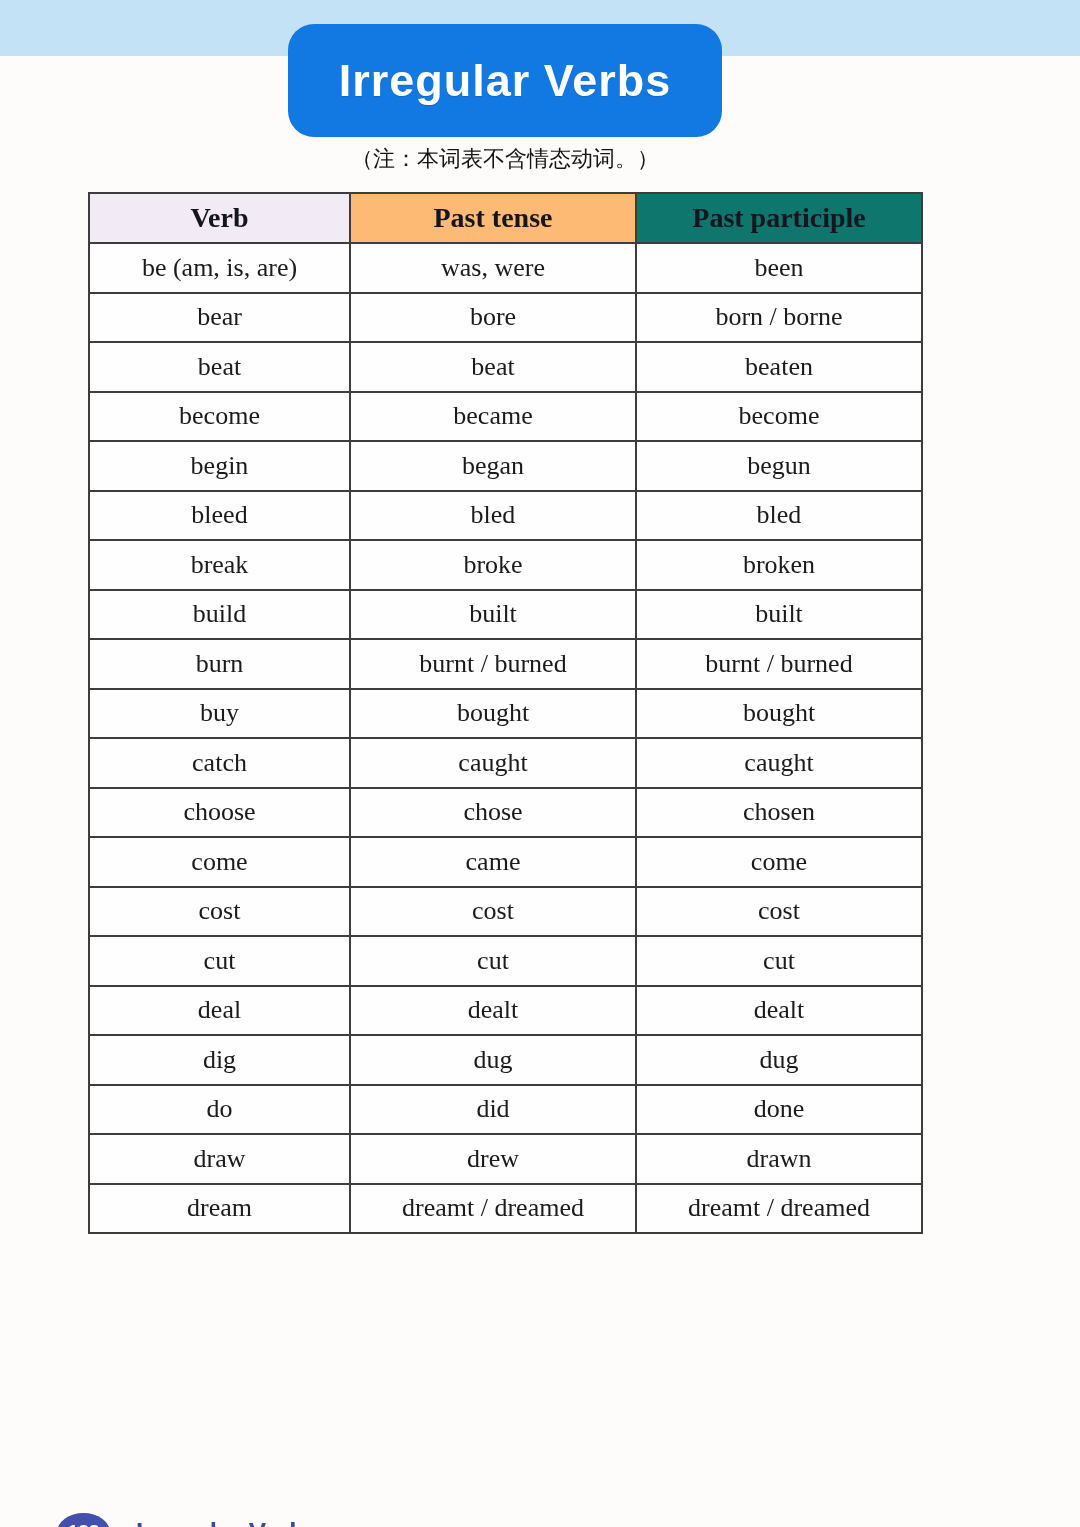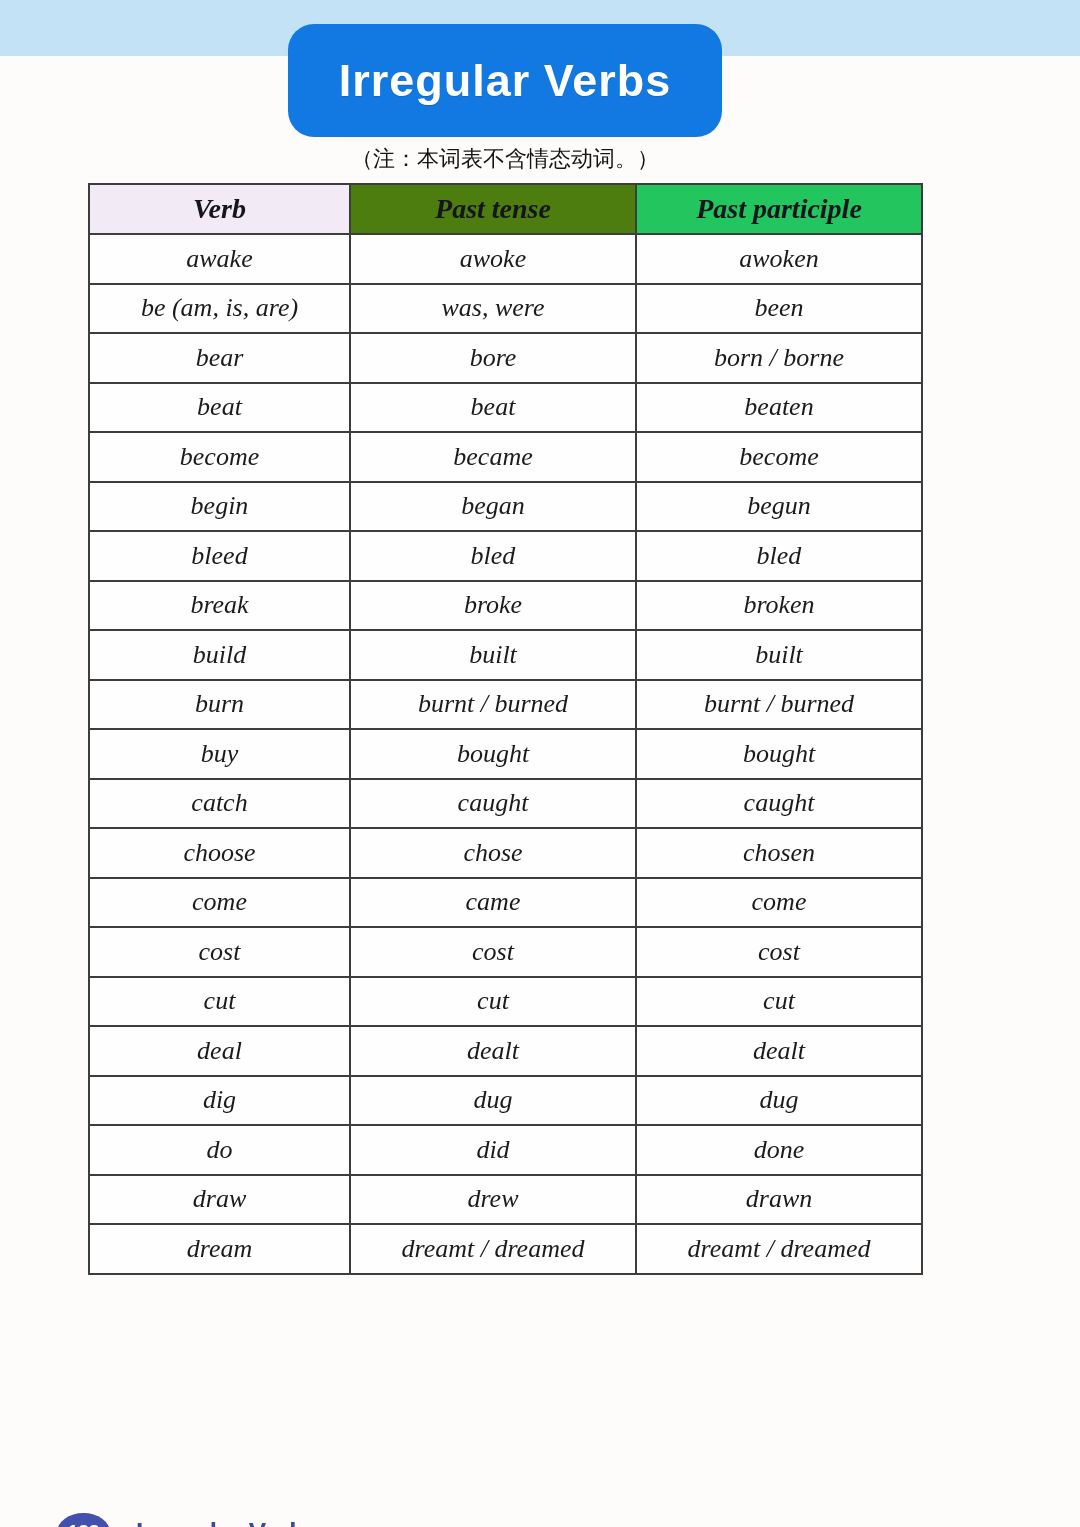--- a/index.html
+++ b/index.html
@@ -32,24 +32,23 @@
 
   
   .note{
     position:absolute;left:288px;top:144px;width:434px;
     text-align:center;font-size:22px;color:#141414;
     font-family:Liberation Sans, sans-serif;
   }
 
   
   table.verbs{
-    position:absolute;left:88px;top:183px;width:833px;
+    position:absolute;left:88px;top:192px;width:833px;
     border-collapse:collapse;table-layout:fixed;
     background:#fefefe;
-    font-style:italic;
   }
   table.verbs col.c1{width:261px;}
   table.verbs col.c2{width:286px;}
   table.verbs col.c3{width:286px;}
   table.verbs th, table.verbs td{
     border:2px solid #3d3d3d;
     text-align:center;vertical-align:middle;
     overflow:hidden;white-space:nowrap;
   }
   table.verbs th{
@@ -96,30 +95,25 @@
 
   <table class="verbs">
     <colgroup>
         <col class="c1">
         <col class="c2">
         <col class="c3">
       </colgroup>
     <thead>
       <tr>
         <th style="background: rgb(242, 234, 244);">Verb</th>
-        <th style="background: #4d7c0f;">Past tense</th>
-        <th style="background: #22c55e;">Past participle</th>
+        <th style="background: #fdba74;">Past tense</th>
+        <th style="background: #0f766e;">Past participle</th>
       </tr>
     </thead>
     <tbody>
-        <tr>
-          <td>awake</td>
-          <td>awoke</td>
-          <td>awoken</td>
-        </tr>
         <tr>
           <td>be (am, is, are)</td>
           <td>was, were</td>
           <td>been</td>
         </tr>
         <tr>
           <td>bear</td>
           <td>bore</td>
           <td>born / borne</td>
         </tr>

